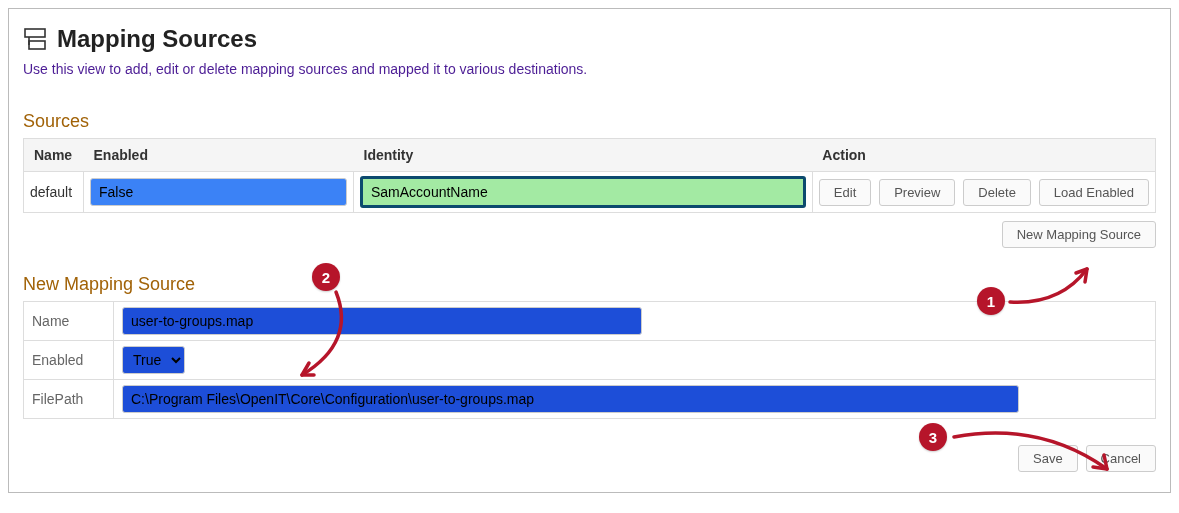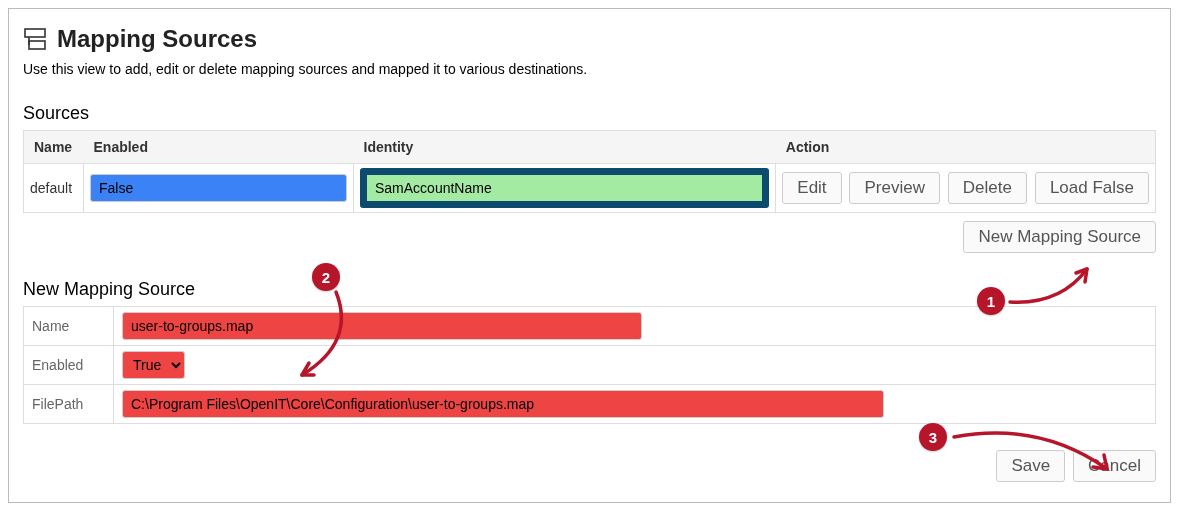--- a/index.html
+++ b/index.html
@@ -21,27 +21,27 @@
       gap: 10px;
       margin-bottom: 8px;
     }
     .page-header h1 {
       font-size: 24px;
       font-weight: 700;
       color: #222;
     }
     .header-icon svg { display: block; }
     .page-desc {
-      color: #000000;
-      font-size: 14px;
-      margin-bottom: 26px;
+      color: #4c1d95;
+      font-size: 14px;
+      margin-bottom: 34px;
     }
     .section-title {
       font-size: 18px;
-      color: #000000;
+      color: #a16207;
       font-weight: 400;
       margin-bottom: 6px;
     }
     .sources-table {
       width: 100%;
       border-collapse: collapse;
       border: 1px solid #ddd;
       margin-bottom: 8px;
     }
     .sources-table th {
@@ -63,30 +63,30 @@
       width: 100%;
       border: 1px solid #ccc;
       border-radius: 3px;
       padding: 5px 8px;
       font-size: 14px;
       font-family: inherit;
       background: #3b82f6;
     }
     .cell-input.identity {
       background: #a3eaa3;
-      border: 7px solid #0c4a6e;
+      border: 3px solid #0c4a6e;
     }
     .action-cell { white-space: nowrap; }
     .btn {
       display: inline-block;
       background: #fafafa;
       border: 1px solid #ccc;
       border-radius: 3px;
       padding: 5px 14px;
-      font-size: 17px;
+      font-size: 13px;
       color: #555;
       cursor: pointer;
       margin-right: 4px;
       font-family: inherit;
     }
     .btn:last-child { margin-right: 0; }
     .top-actions {
       text-align: right;
       margin-bottom: 26px;
     }
@@ -104,24 +104,24 @@
     .form-table td.label-cell {
       width: 90px;
       background: #fff;
     }
     .form-table input[type="text"], .form-table select {
       border: 1px solid #ccc;
       border-radius: 3px;
       padding: 5px 8px;
       font-size: 14px;
       font-family: inherit;
-      background: #ef4444;
+      background: #1d4ed8;
     }
     .form-table .name-input { width: 520px; }
-    .form-table .filepath-input { width: 762px; }
+    .form-table .filepath-input { width: 897px; }
     .form-table select { padding: 4px 6px; }
     .bottom-actions {
       text-align: right;
       margin-top: 26px;
     }
     
     .badge {
       position: absolute;
       width: 28px;
       height: 28px;
@@ -174,21 +174,21 @@
         <td>
           <input type="text" class="cell-input" value="False" style="">
         </td>
         <td>
           <input type="text" class="cell-input identity" value="SamAccountName" style="">
         </td>
         <td class="action-cell">
           <button class="btn">Edit</button>
           <button class="btn">Preview</button>
           <button class="btn">Delete</button>
-          <button class="btn">Load False</button>
+          <button class="btn">Load Enabled</button>
         </td>
       </tr>
     </tbody>
   </table>
   <div class="top-actions">
     <button class="btn">New Mapping Source</button>
   </div>
 
   <div class="section-title">New Mapping Source</div>
   <table class="form-table">

